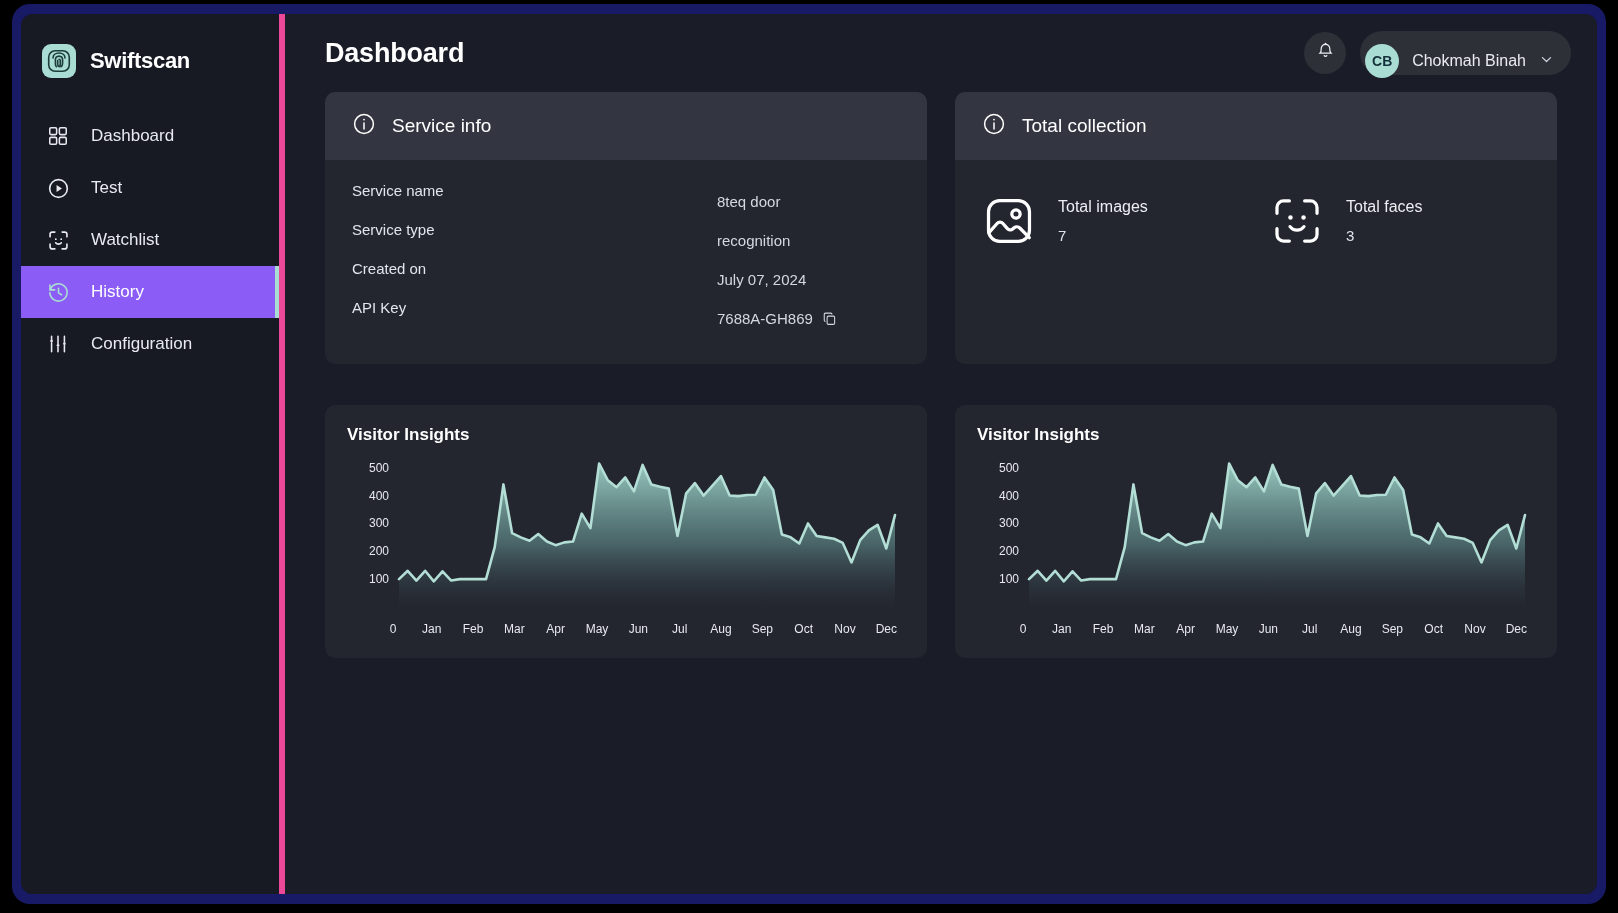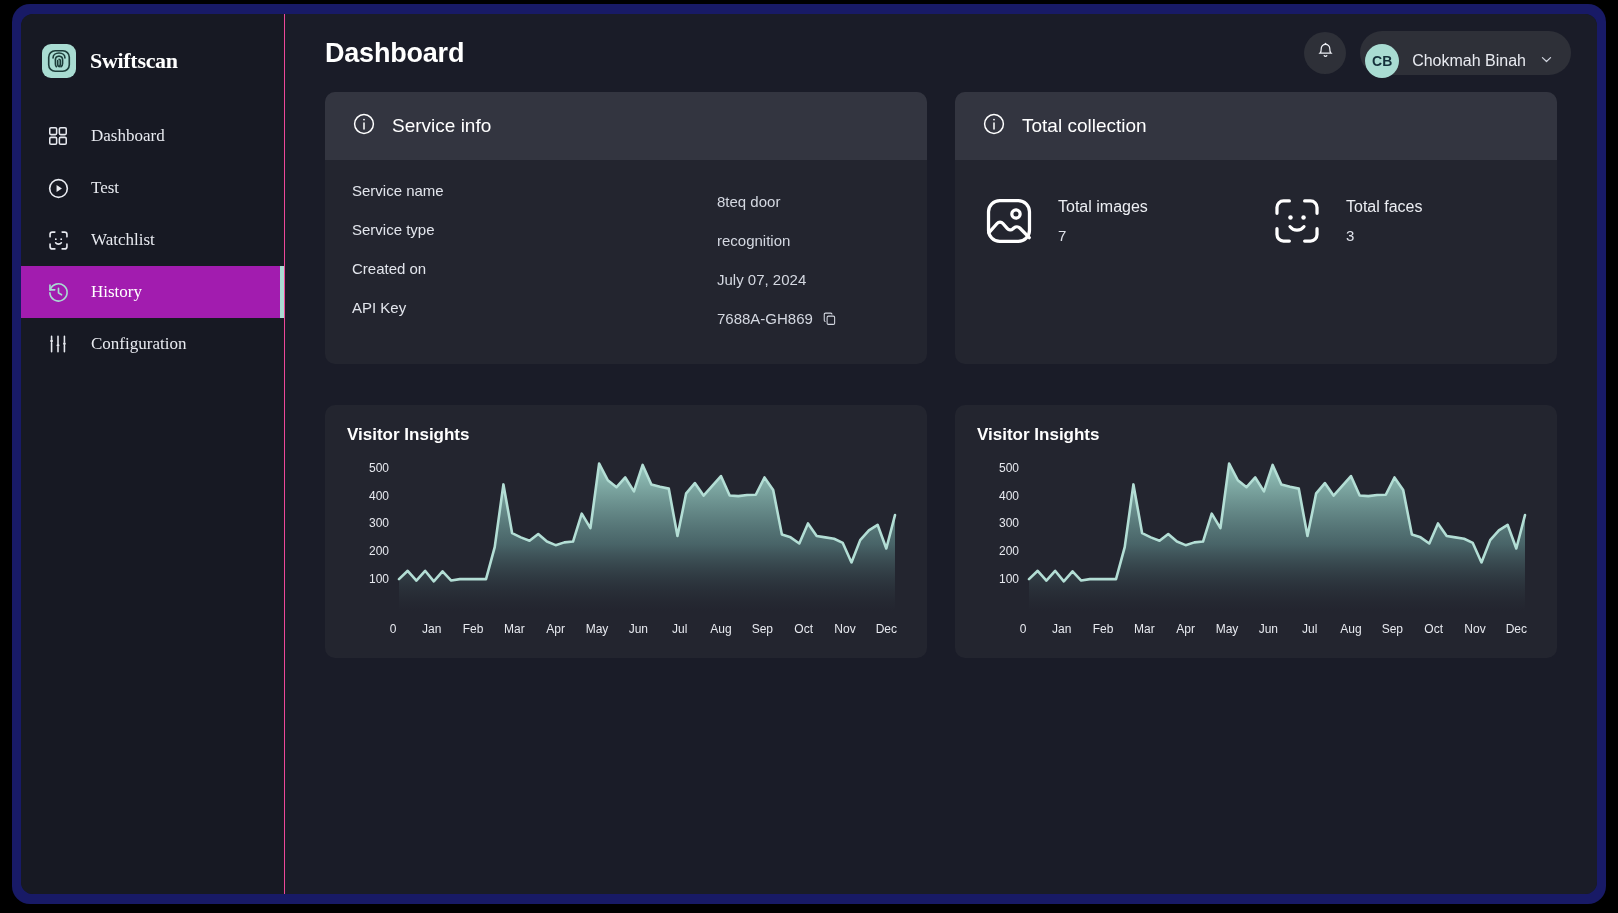--- a/index.html
+++ b/index.html
@@ -31,24 +31,23 @@
     border-radius: 12px;
     overflow: hidden;
     display: flex;
   }
 
   
   .sidebar {
     width: 264px;
     height: 100%;
     background: #171923;
-    border-right: 1px solid #ec4899;
+    border-right: 6px solid #ec4899;
     flex: 0 0 264px;
     position: relative;
-    font-family: Liberation Serif, serif;
   }
   .brand {
     display: flex;
     align-items: center;
     gap: 14px;
     padding: 20px 0 0 21px;
     height: 74px;
   }
   .brand-logo {
     width: 34px; height: 34px;
@@ -74,21 +73,21 @@
     font-size: 17px;
     position: relative;
     cursor: pointer;
   }
   .nav-item .nav-ico {
     width: 26px; height: 26px;
     display: flex; align-items: center; justify-content: center;
     flex: 0 0 26px;
   }
   .nav-item.active {
-    background: #a21caf;
+    background: #8b5cf6;
   }
   .nav-item.active .nav-label { color: #ffffff; }
   .nav-item.active::after {
     content: "";
     position: absolute;
     right: 0; top: 0;
     width: 4px; height: 100%;
     background: #a9dcd2;
   }
 

